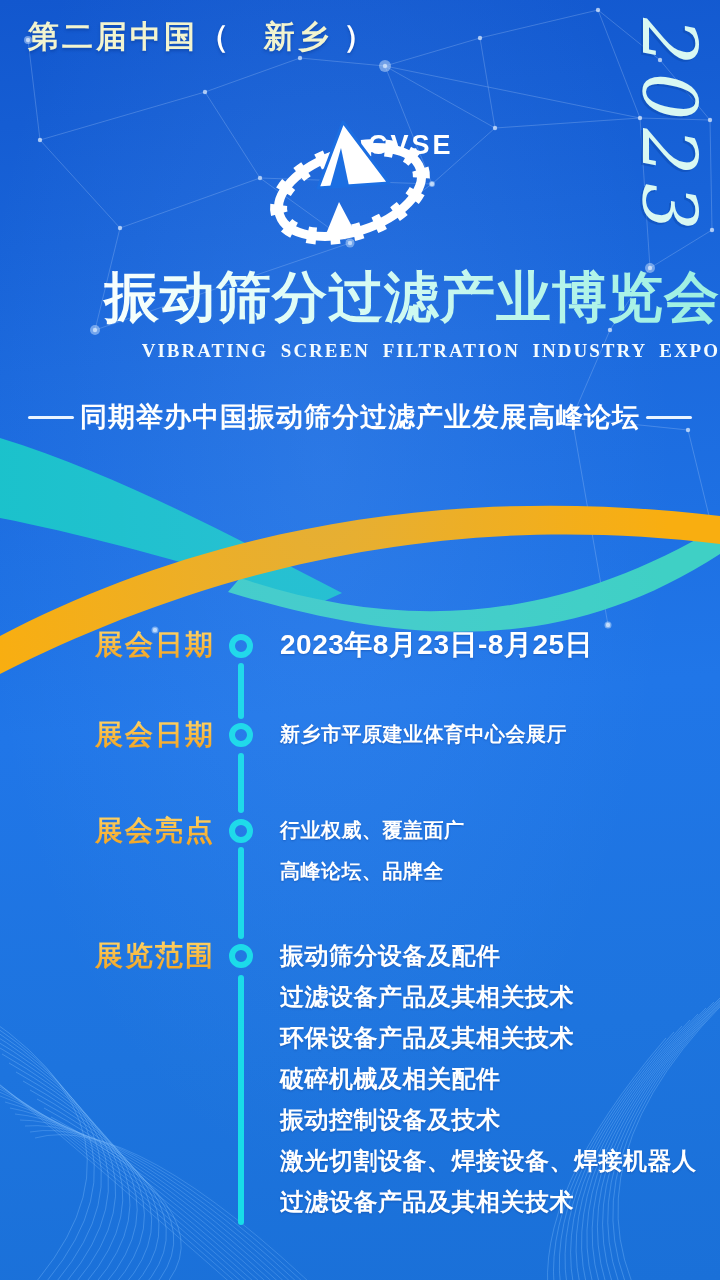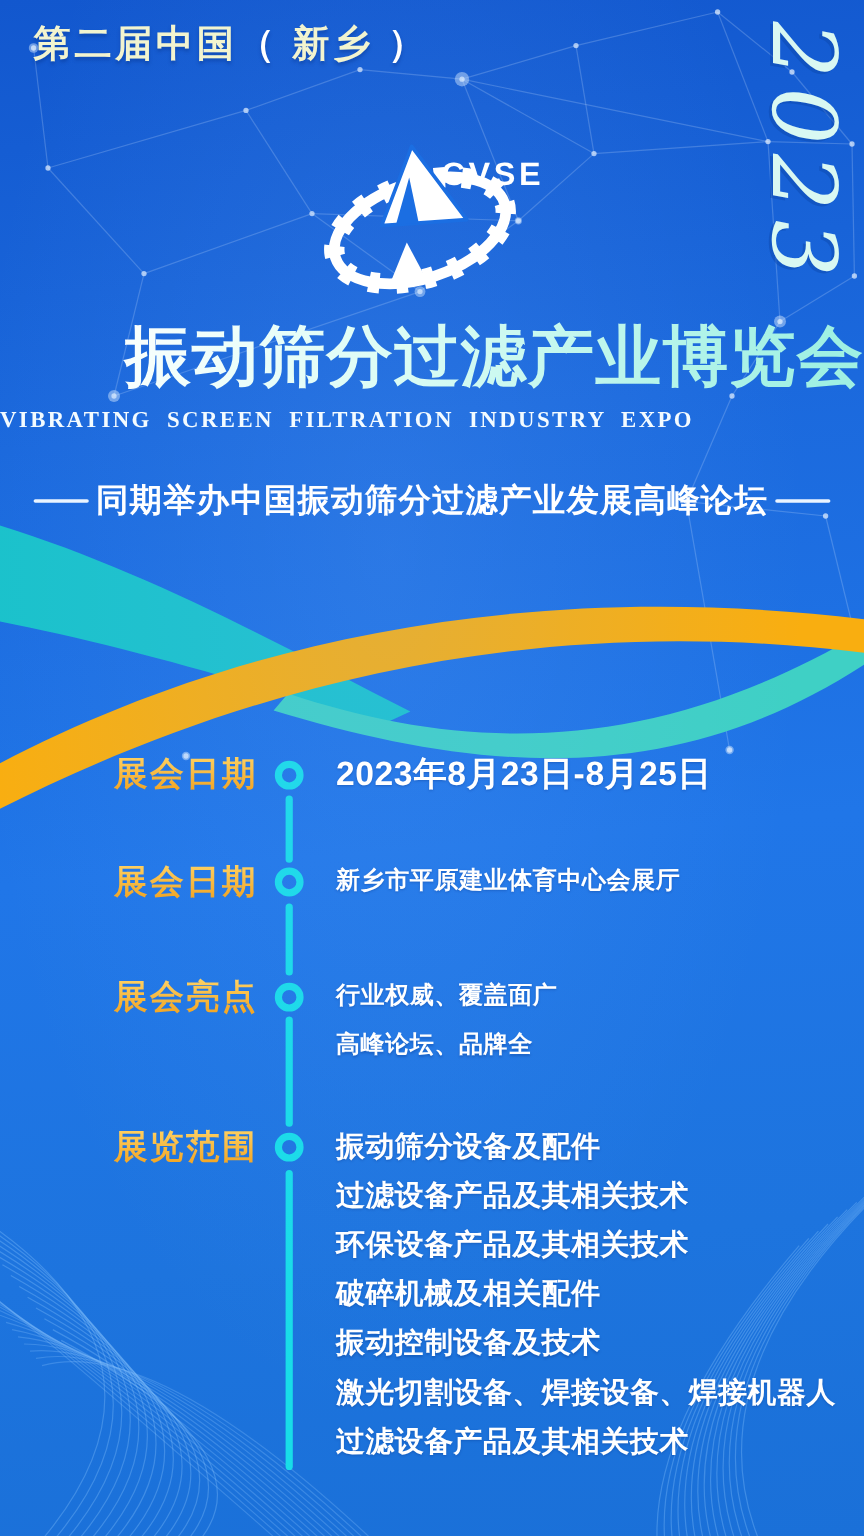--- a/index.html
+++ b/index.html
@@ -17,21 +17,21 @@
 
   svg.layer{ position:absolute; left:0; top:0; pointer-events:none; }
 
   
   .edition{
     position:absolute; left:28px; top:16px; font-size:31px; font-weight:800;
     letter-spacing:3px; color:#f2f4cf; text-shadow:0 2px 3px rgba(0,40,120,.35);
     white-space:nowrap; z-index:5;
   }
   .edition .paren{ color:#ffffff; font-weight:600; }
-  .edition .city{ color:#f2f4cf; }
+  .edition .city{ color:#f2f4cf;margin-left:20px; }
 
   
   .year{
     position:absolute; top:18px; right:8px; height:300px; z-index:5;
     writing-mode:vertical-rl; font-family:"DejaVu Serif", serif; font-style:italic;
     font-size:74px; letter-spacing:8px; color:#d9f8f2;
     text-shadow:2px 2px 0 rgba(10,70,170,.45);
   }
 
   
@@ -39,21 +39,21 @@
 
   
   .title{
     position:absolute; left:0; right:0; top:266px; text-align:right; z-index:5;
     font-size:55px; font-weight:800; letter-spacing:1px; line-height:62px;
     background:linear-gradient(100deg,#ffffff 8%,#dcfcf5 45%,#9ff0e3 95%);
     -webkit-background-clip:text; background-clip:text;
     color:transparent;
   }
   .subtitle{
-    position:absolute; left:0; right:0; top:340px; text-align:left; z-index:5;
+    position:absolute; left:15px; right:0; top:340px; text-align:right; z-index:5;
     font-family:"Liberation Serif", serif; font-size:19px; font-weight:700;
     letter-spacing:2px; word-spacing:6px; color:#f3fbff;
   }
   .forum{
     position:absolute; left:0; right:0; top:399px; z-index:5;
     display:flex; align-items:center; justify-content:center; gap:6px;
     font-size:27px; font-weight:800; letter-spacing:1px; color:#ffffff;
   }
   .forum .dash{ width:46px; height:3px; background:#eaf4ff; border-radius:2px; }
 

